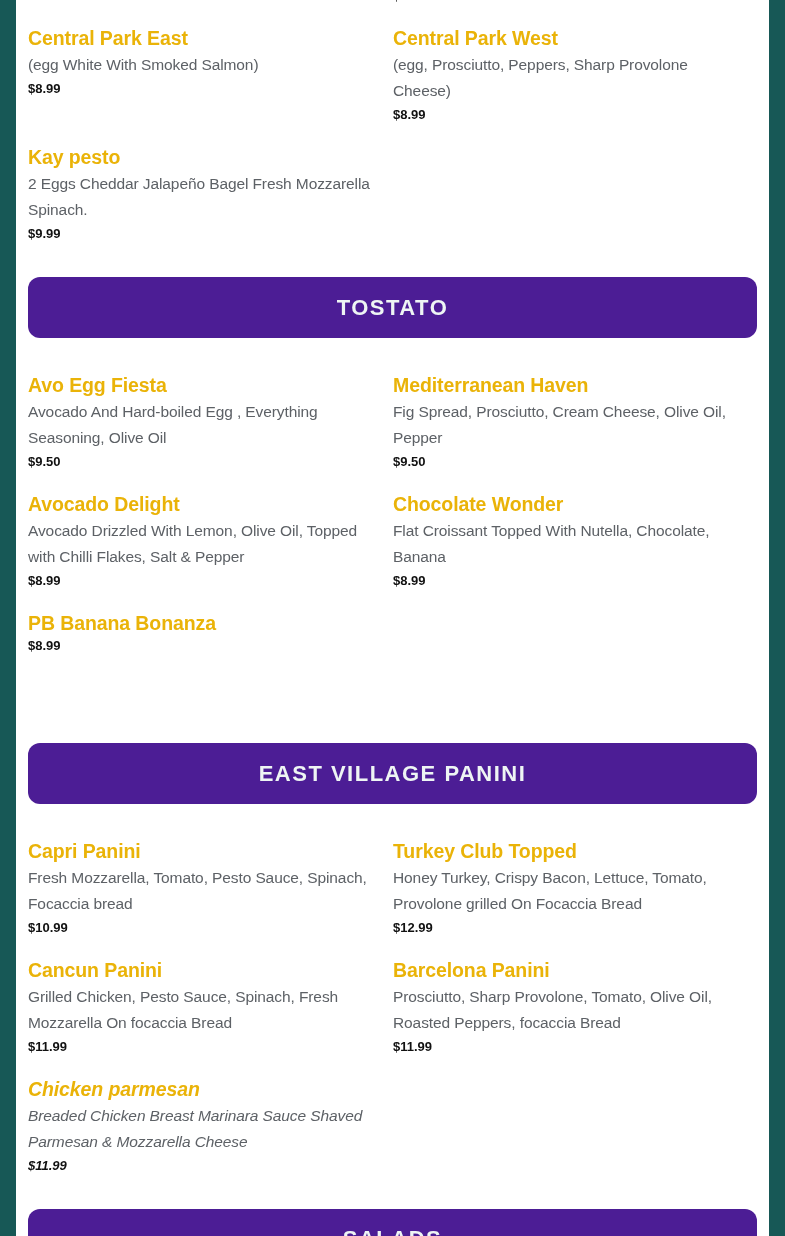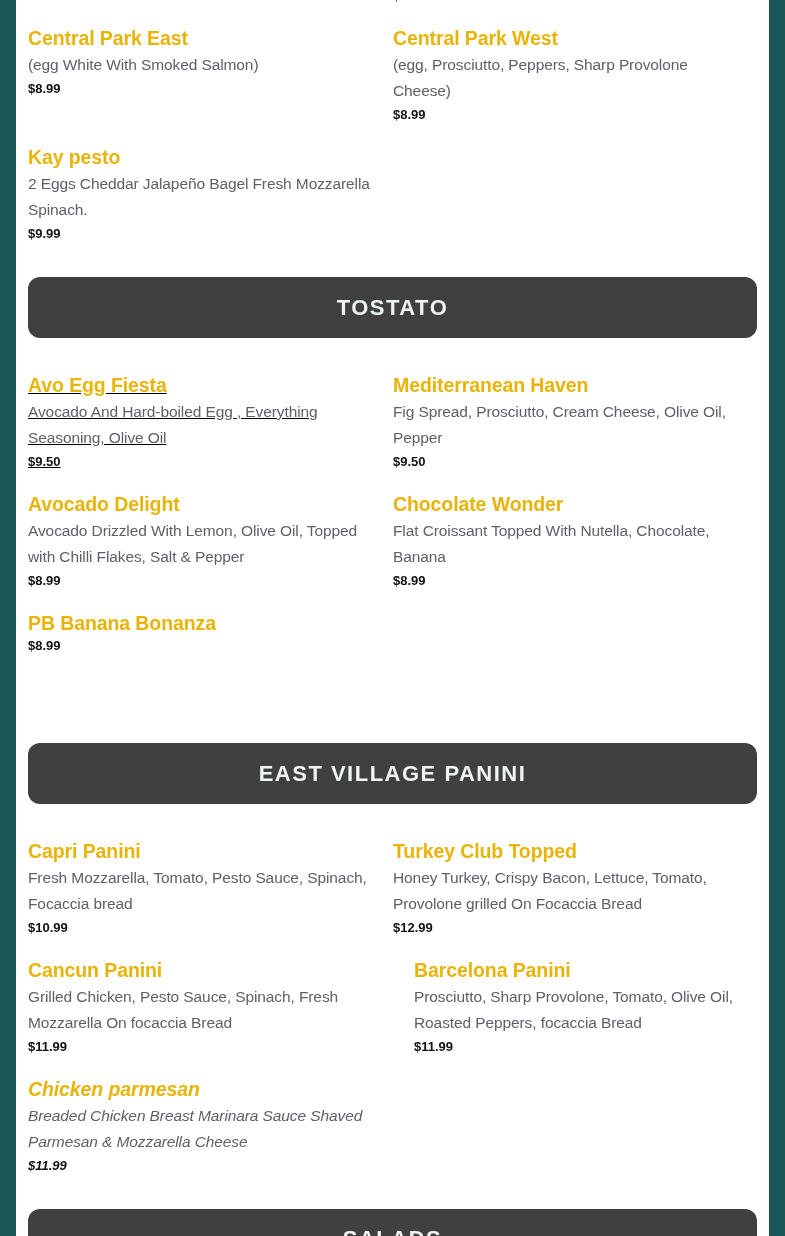--- a/index.html
+++ b/index.html
@@ -20,21 +20,21 @@
   .item .desc {
     font-size: 15.5px; color: #5d6166; line-height: 26px;
     letter-spacing: -0.1px;
   }
   .item .price {
     font-size: 13px; font-weight: bold; color: #111;
     line-height: 18px; margin-top: 2px;
   }
   .section-bar {
     position: absolute; left: 28px; width: 729px; height: 61px;
-    background: #404040; border-radius: 12px;
+    background: #4c1d95; border-radius: 12px;
     display: flex; align-items: center; justify-content: center;
     color: #eef5f4; font-size: 22px; font-weight: bold; letter-spacing: 1.5px;
   }
   .partial-price {
     position: absolute; left: 393px; top: -12px;
     font-size: 13px; font-weight: bold; color: #111;
   }
 </style>
 </head>
 <body>
@@ -54,21 +54,21 @@
   <div class="price">$8.99</div>
 </div>
 <div class="item" style="left:28px; top:145px;">
   <div class="name">Kay pesto</div>
   <div class="desc">2 Eggs Cheddar Jalapeño Bagel Fresh Mozzarella Spinach.</div>
   <div class="price">$9.99</div>
 </div>
 
 <div class="section-bar" style="top:277px;">TOSTATO</div>
 
-<div class="item" style="left:28px; top:373px;text-decoration:underline;">
+<div class="item" style="left:28px; top:373px;">
   <div class="name">Avo Egg Fiesta</div>
   <div class="desc">Avocado And Hard-boiled Egg , Everything Seasoning, Olive Oil</div>
   <div class="price">$9.50</div>
 </div>
 <div class="item" style="left:393px; top:373px;">
   <div class="name">Mediterranean Haven</div>
   <div class="desc">Fig Spread, Prosciutto, Cream Cheese, Olive Oil, Pepper</div>
   <div class="price">$9.50</div>
 </div>
 <div class="item" style="left:28px; top:492px;">
@@ -96,21 +96,21 @@
 <div class="item" style="left:393px; top:839px;">
   <div class="name">Turkey Club Topped</div>
   <div class="desc">Honey Turkey, Crispy Bacon, Lettuce, Tomato, Provolone grilled On Focaccia Bread</div>
   <div class="price">$12.99</div>
 </div>
 <div class="item" style="left:28px; top:958px;">
   <div class="name">Cancun Panini</div>
   <div class="desc">Grilled Chicken, Pesto Sauce, Spinach, Fresh Mozzarella On focaccia Bread</div>
   <div class="price">$11.99</div>
 </div>
-<div class="item" style="left:414px; top:958px;">
+<div class="item" style="left:393px; top:958px;">
   <div class="name">Barcelona Panini</div>
   <div class="desc">Prosciutto, Sharp Provolone, Tomato, Olive Oil, Roasted Peppers, focaccia Bread</div>
   <div class="price">$11.99</div>
 </div>
 <div class="item" style="left:28px; top:1077px;font-style:italic;">
   <div class="name">Chicken parmesan</div>
   <div class="desc">Breaded Chicken Breast Marinara Sauce Shaved Parmesan &amp; Mozzarella Cheese</div>
   <div class="price">$11.99</div>
 </div>
 

